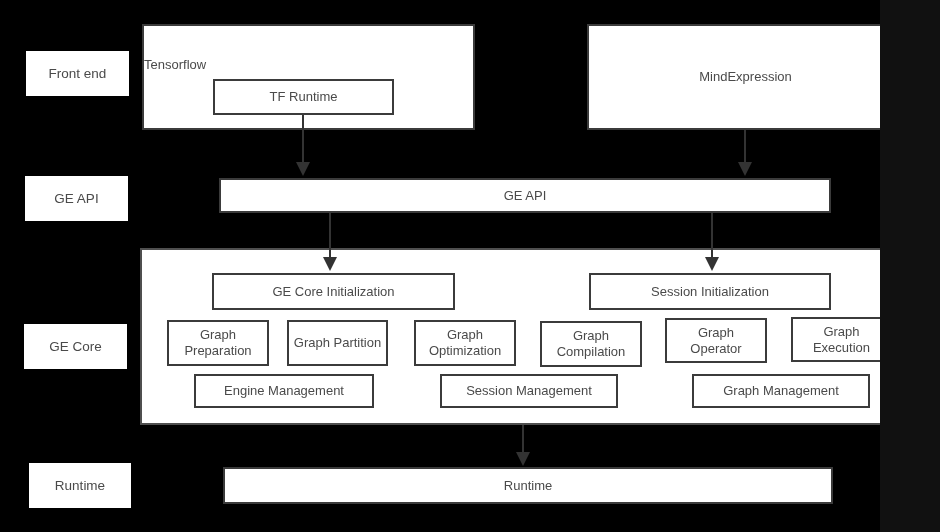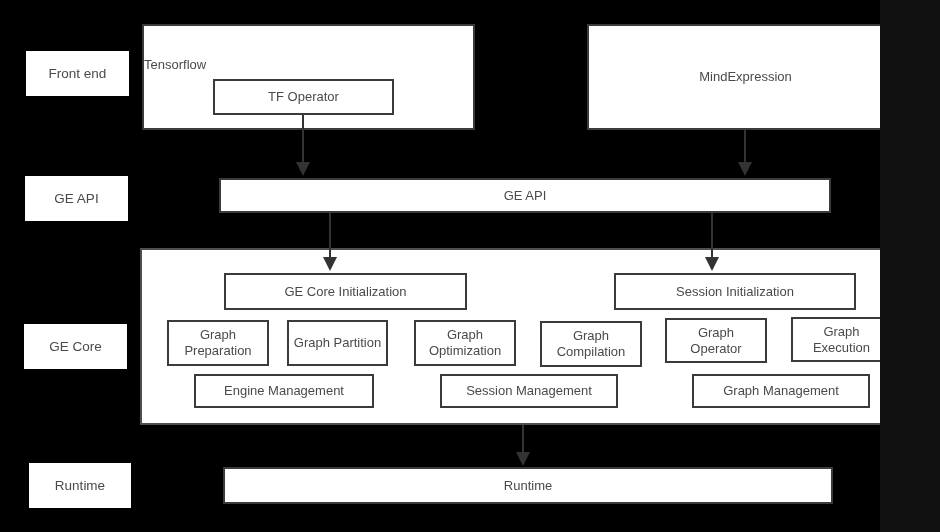--- a/index.html
+++ b/index.html
@@ -71,31 +71,31 @@
 
 <div class="canvas">
 
   <div class="row-label" style="left:26px;top:51px;width:103px;height:45px;">Front end</div>
   <div class="row-label" style="left:25px;top:176px;width:103px;height:45px;">GE API</div>
   <div class="row-label" style="left:24px;top:324px;width:103px;height:45px;">GE Core</div>
   <div class="row-label" style="left:29px;top:463px;width:102px;height:45px;">Runtime</div>
 
   <div class="box" style="left:142px;top:24px;width:333px;height:106px;">
     <span class="plain-title" style="top:31px;">Tensorflow</span>
-    <div class="box" style="left:69px;top:53px;width:181px;height:36px;">TF Operator</div>
+    <div class="box" style="left:69px;top:53px;width:181px;height:36px;">TF Runtime</div>
   </div>
 
   <div class="box" style="left:587px;top:24px;width:317px;height:106px;">MindExpression</div>
 
   <div class="box" style="left:219px;top:178px;width:612px;height:35px;">GE API</div>
 
   <div class="container-box" style="left:140px;top:248px;width:777px;height:177px;">
 
-    <div class="box" style="left:82px;top:23px;width:243px;height:37px;">GE Core Initialization</div>
-    <div class="box" style="left:472px;top:23px;width:242px;height:37px;">Session Initialization</div>
+    <div class="box" style="left:70px;top:23px;width:243px;height:37px;">GE Core Initialization</div>
+    <div class="box" style="left:447px;top:23px;width:242px;height:37px;">Session Initialization</div>
 
     <div class="box stage" style="left:25px;top:70px;width:102px;height:46px;">Graph Preparation</div>
     <div class="box stage" style="left:145px;top:70px;width:101px;height:46px;">Graph Partition</div>
     <div class="box stage" style="left:398px;top:71px;width:102px;height:46px;">Graph Compilation</div>
     <div class="box stage" style="left:272px;top:70px;width:102px;height:46px;">Graph Optimization</div>
     <div class="box stage" style="left:523px;top:68px;width:102px;height:45px;">Graph Operator</div>
     <div class="box stage" style="left:649px;top:67px;width:101px;height:45px;">Graph Execution</div>
 
     <div class="box" style="left:52px;top:124px;width:180px;height:34px;text-align:right;">Engine Management</div>
     <div class="box" style="left:298px;top:124px;width:178px;height:34px;">Session Management</div>

